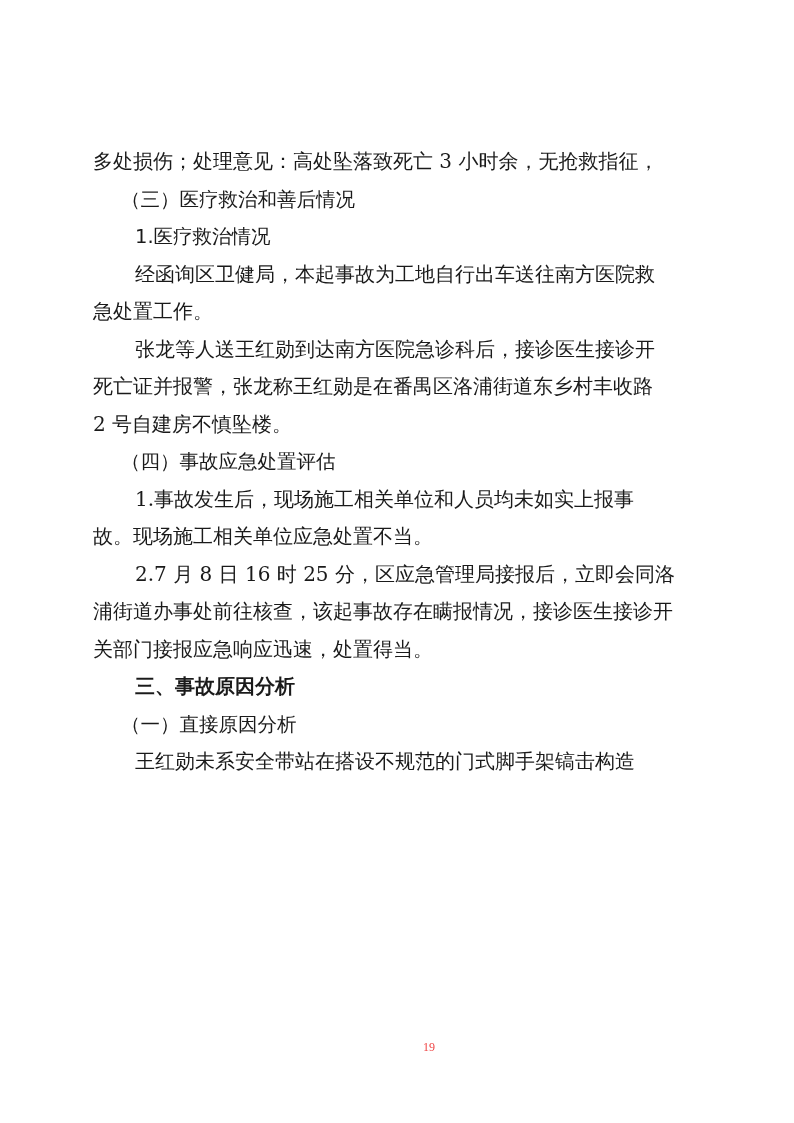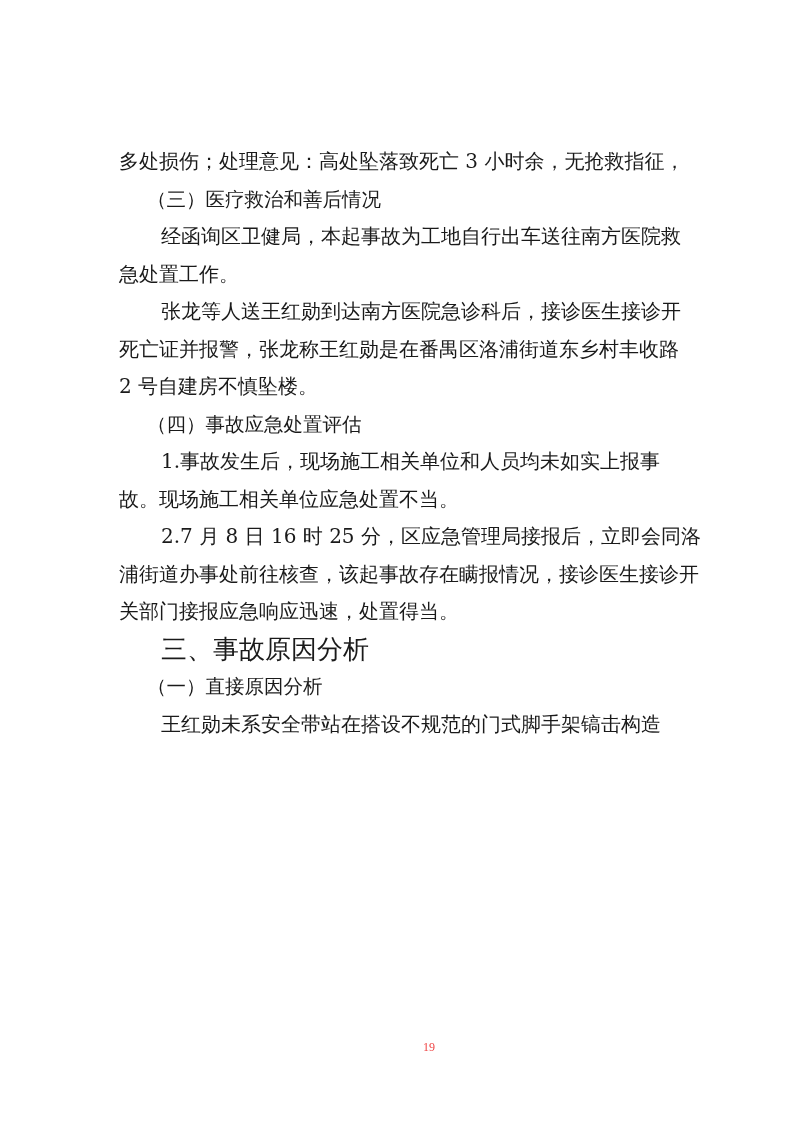--- a/index.html
+++ b/index.html
@@ -10,41 +10,41 @@
     body {
       width: 794px;
       height: 1123px;
       position: relative;
       overflow: hidden;
       font-family: "DejaVu Serif", "Liberation Serif", serif;
       color: #1a1a1a;
     }
     .page {
       position: absolute;
-      left: 119px;
+      left: 93px;
       top: 143px;
       width: 588px;
     }
     .line {
       font-size: 20px;
       line-height: 37.5px;
       height: 37.5px;
       white-space: nowrap;
       letter-spacing: 0px;
       margin: 0;
     }
     .heading-bold {
       font-weight: normal;
       font-family: "DejaVu Sans", "Liberation Sans", sans-serif;
       font-size: 19.5px;
     }
     .heading-section {
       font-family: "DejaVu Sans", "Liberation Sans", sans-serif;
-      font-weight: normal;
-      font-size: 26px;
+      font-weight: bold;
+      font-size: 20px;
     }
     .sub-indent { padding-left: 42px; }
     .paren-indent { padding-left: 28px; }
     .page-number {
       position: absolute;
       top: 1040px;
       left: 0;
       width: 794px;
       text-align: center;
       font-family: "Liberation Serif", serif;
@@ -57,20 +57,21 @@
 <body>
 
 <div class="page">
 
   <div>
     <div class="line">多处损伤；处理意见：高处坠落致死亡 3 小时余，无抢救指征，</div>
   </div>
 
   <div class="line heading-bold paren-indent">（三）医疗救治和善后情况</div>
 
+  <div class="line heading-bold sub-indent">1.医疗救治情况</div>
 
   <div>
     <div class="line sub-indent">经函询区卫健局，本起事故为工地自行出车送往南方医院救</div>
     <div class="line">急处置工作。</div>
   </div>
 
   <div>
     <div class="line sub-indent">张龙等人送王红勋到达南方医院急诊科后，接诊医生接诊开</div>
     <div class="line">死亡证并报警，张龙称王红勋是在番禺区洛浦街道东乡村丰收路</div>
     <div class="line">2 号自建房不慎坠楼。</div>

